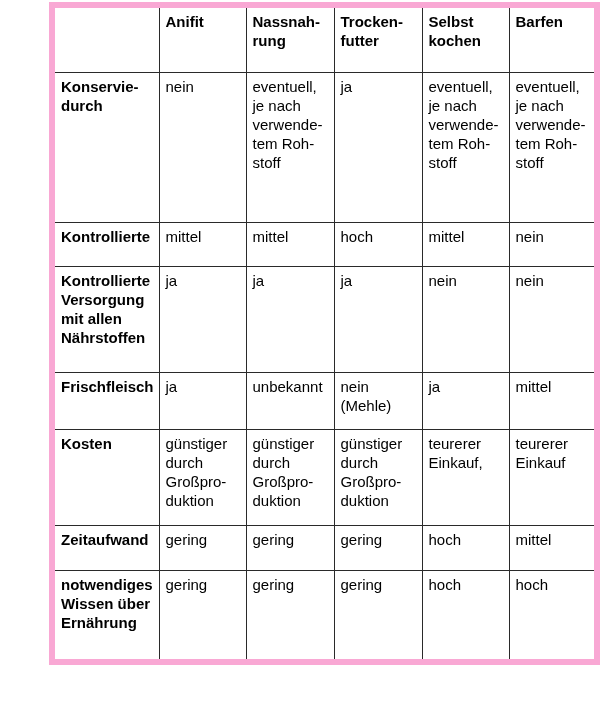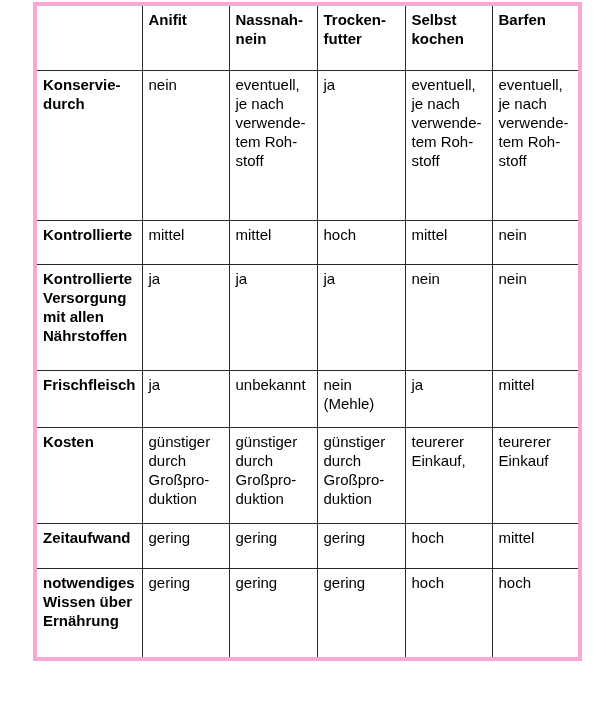--- a/index.html
+++ b/index.html
@@ -9,25 +9,25 @@
   }
   body {
     width: 606px;
     height: 709px;
     position: relative;
     font-family: "Liberation Sans", sans-serif;
     color: #000000;
   }
   table.cmp {
     position: absolute;
-    left: 33px;
+    left: 49px;
     top: 2px;
     border-collapse: collapse;
     table-layout: fixed;
-    border: 4px solid #f9a8d4;
+    border: 6px solid #f9a8d4;
   }
   col.c0 { width: 107px; }
   col.c1 { width: 87px; }
   col.c2 { width: 88px; }
   col.c3 { width: 88px; }
   col.c4 { width: 87px; }
   col.c5 { width: 88px; }
   th, td {
     border: 1px solid #2a2a2a;
     vertical-align: top;
@@ -60,21 +60,21 @@
       <col class="c2">
       <col class="c3">
       <col class="c4">
       <col class="c5">
   </colgroup>
   <tbody>
     <tr class="hrow">
       <th></th>
       <th>Anifit</th>
       <th>Nassnah-
-nein</th>
+rung</th>
       <th>Trocken-
 futter</th>
       <th>Selbst
 kochen</th>
       <th>Barfen</th>
     </tr>
 
     <tr class="r1">
       <th>Konservie-
 durch</th>

